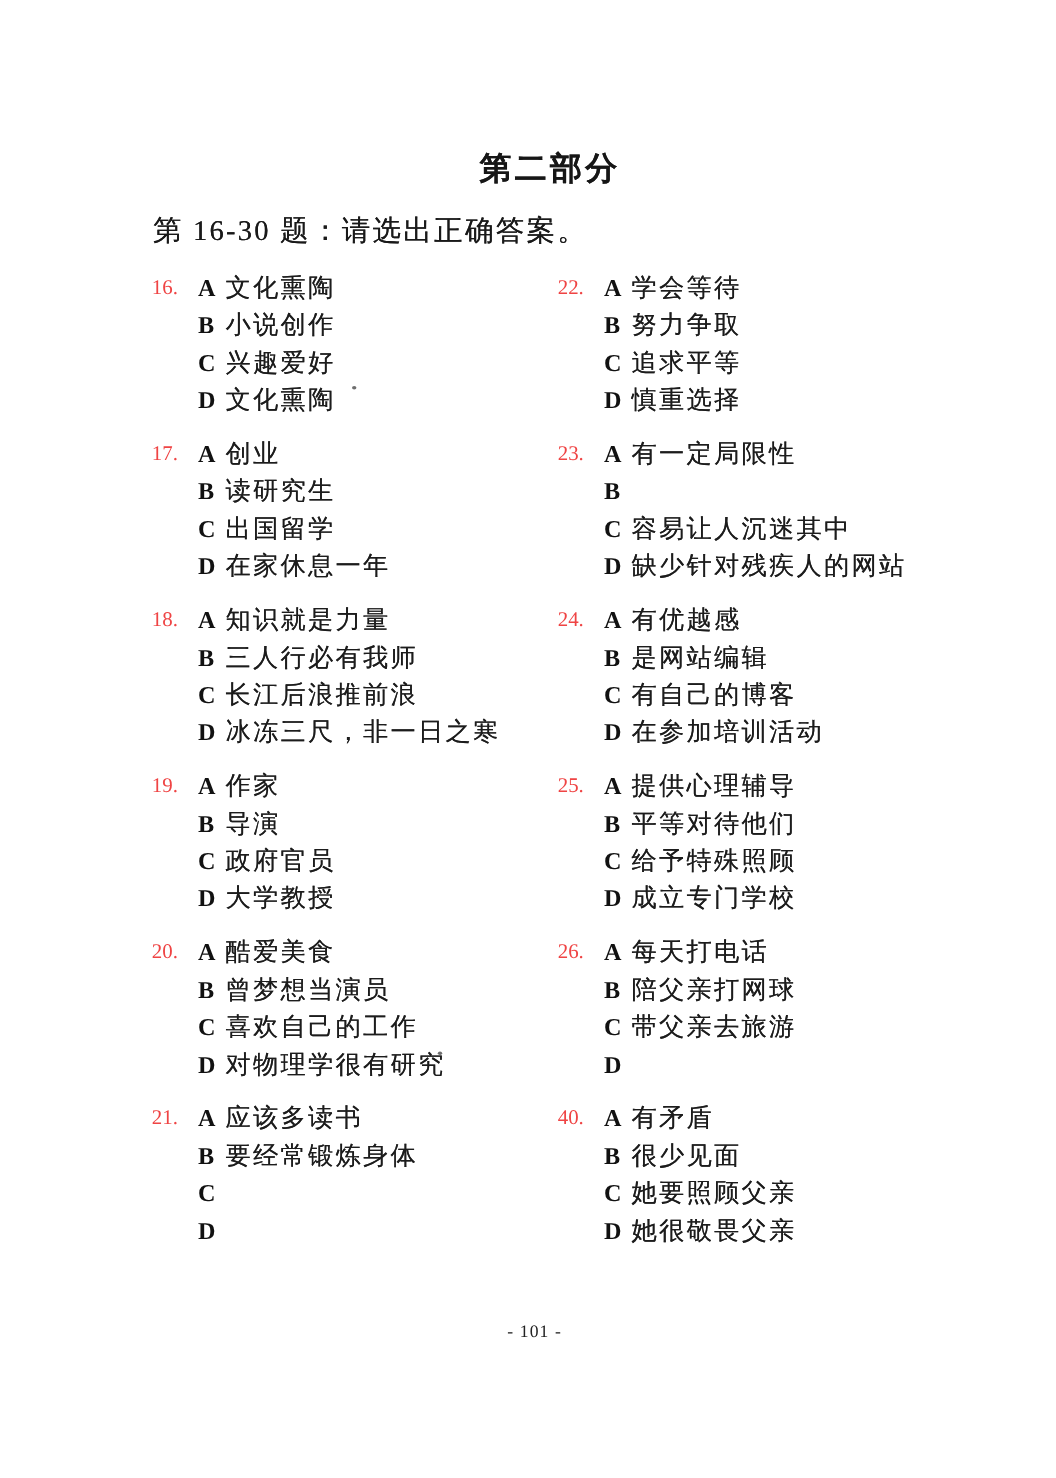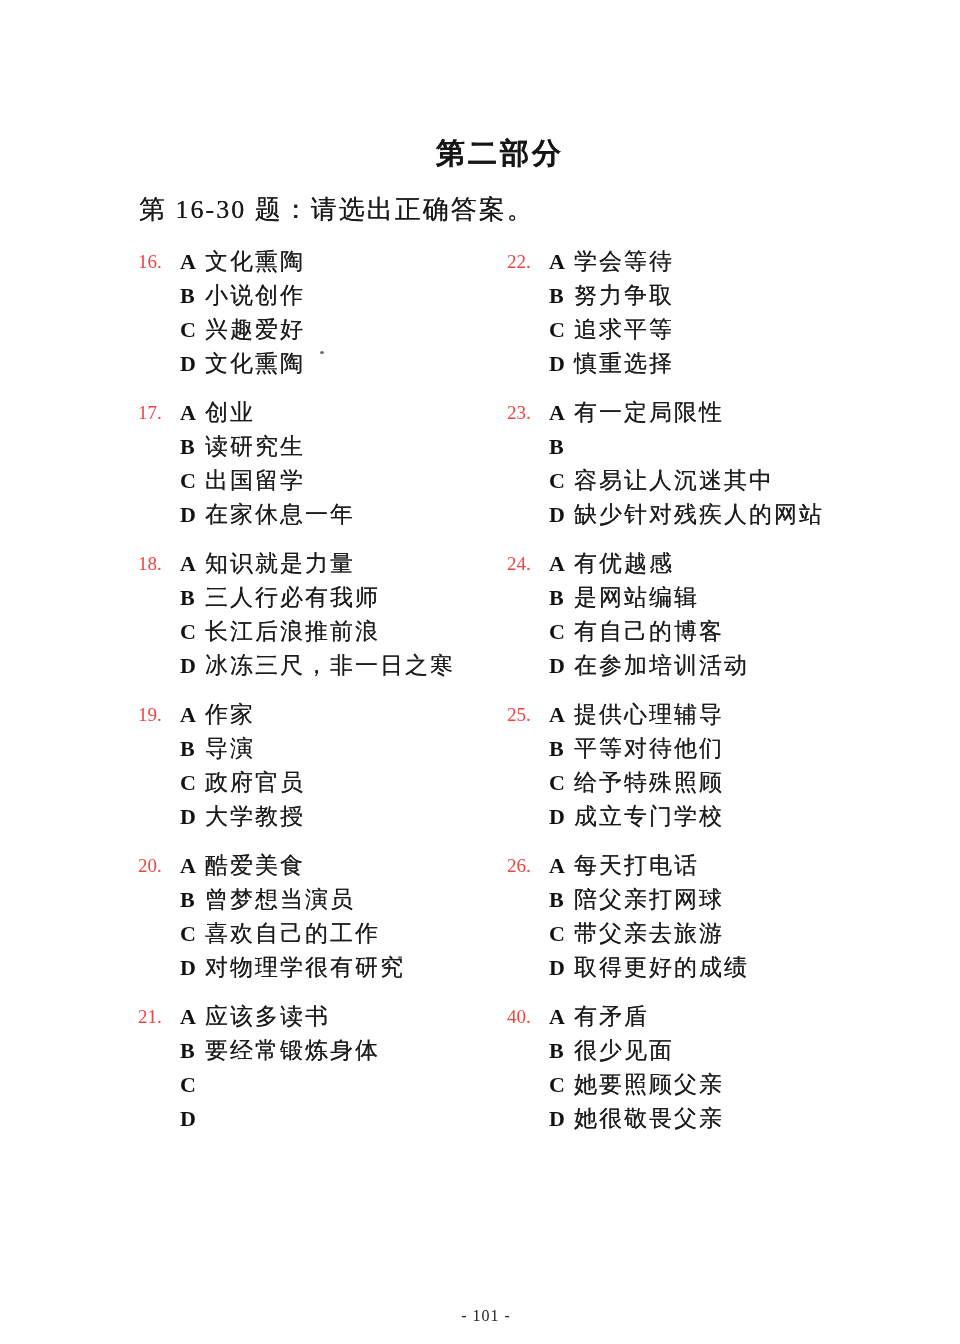--- a/index.html
+++ b/index.html
@@ -41,21 +41,21 @@
   }
   .qletter{
     width:25px;flex:0 0 25px;
     font-size:22px;font-weight:bold;color:#111;
   }
   .qtext{
     font-size:23px;letter-spacing:2px;color:#1c1c1c;
     text-shadow:0 0 .4px #444;
   }
   .page-number{
-    position:absolute;top:1307px;left:0;width:100%;
+    position:absolute;top:1202px;left:0;width:100%;
     text-align:center;
     font-size:16px;letter-spacing:1px;color:#222;
   }
   .speck{
     position:absolute;width:4px;height:3px;border-radius:50%;
     background:#4a4a4a;opacity:.8;
   }
   .speck-1{left:308px;top:351px;}
   .speck-2{left:386px;top:956px;}
 </style>
@@ -301,21 +301,20 @@
             <span class="qtext">陪父亲打网球</span>
           </div>
           <div class="qrow">
             <span class="qnum"></span>
             <span class="qletter">C</span>
             <span class="qtext">带父亲去旅游</span>
           </div>
           <div class="qrow">
             <span class="qnum"></span>
             <span class="qletter">D</span>
-            <span class="qtext">取得更好的成绩</span>
           </div>
         </div>
         <div class="question">
           <div class="qrow">
             <span class="qnum">40.</span>
             <span class="qletter">A</span>
             <span class="qtext">有矛盾</span>
           </div>
           <div class="qrow">
             <span class="qnum"></span>

